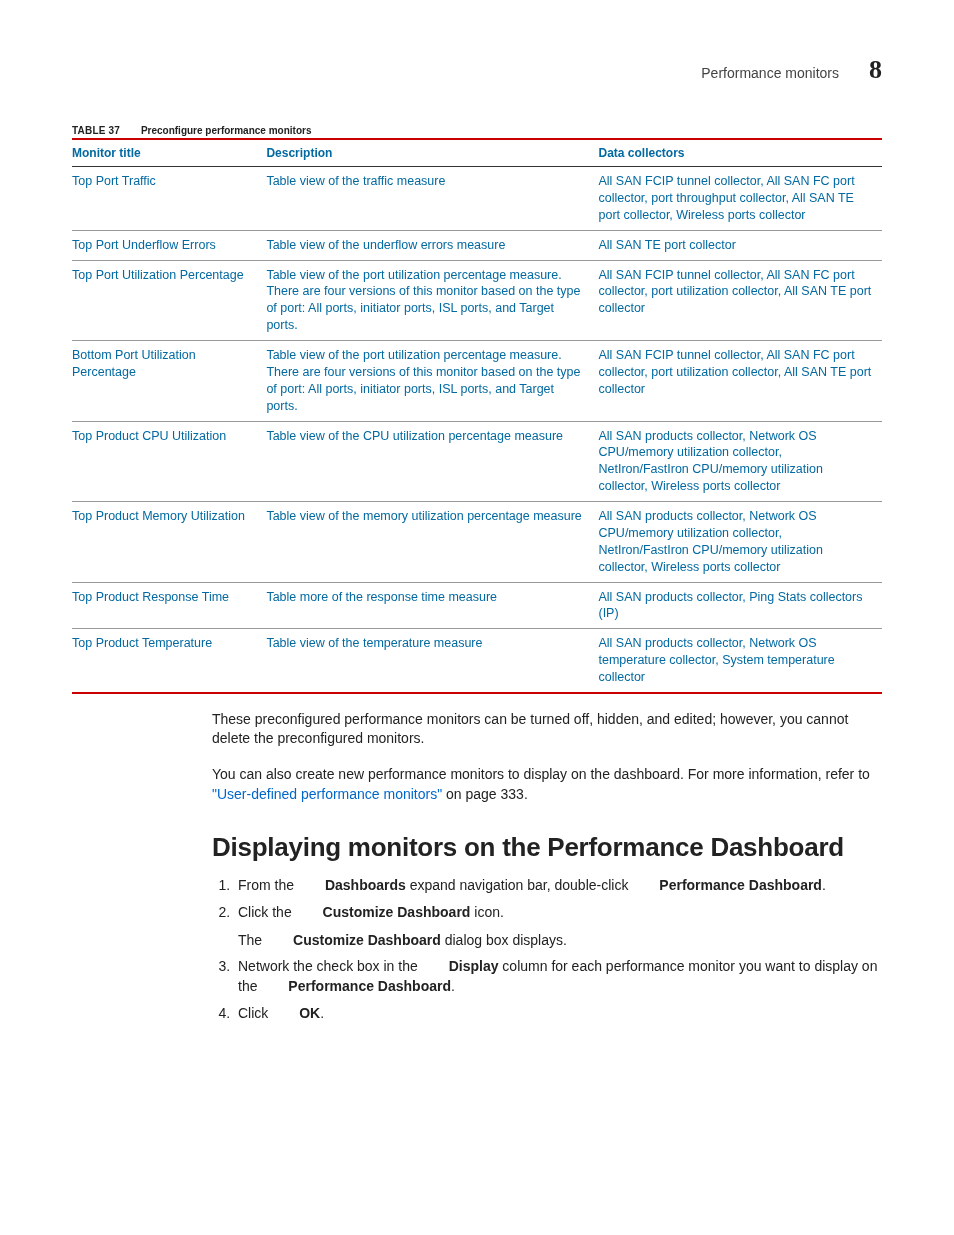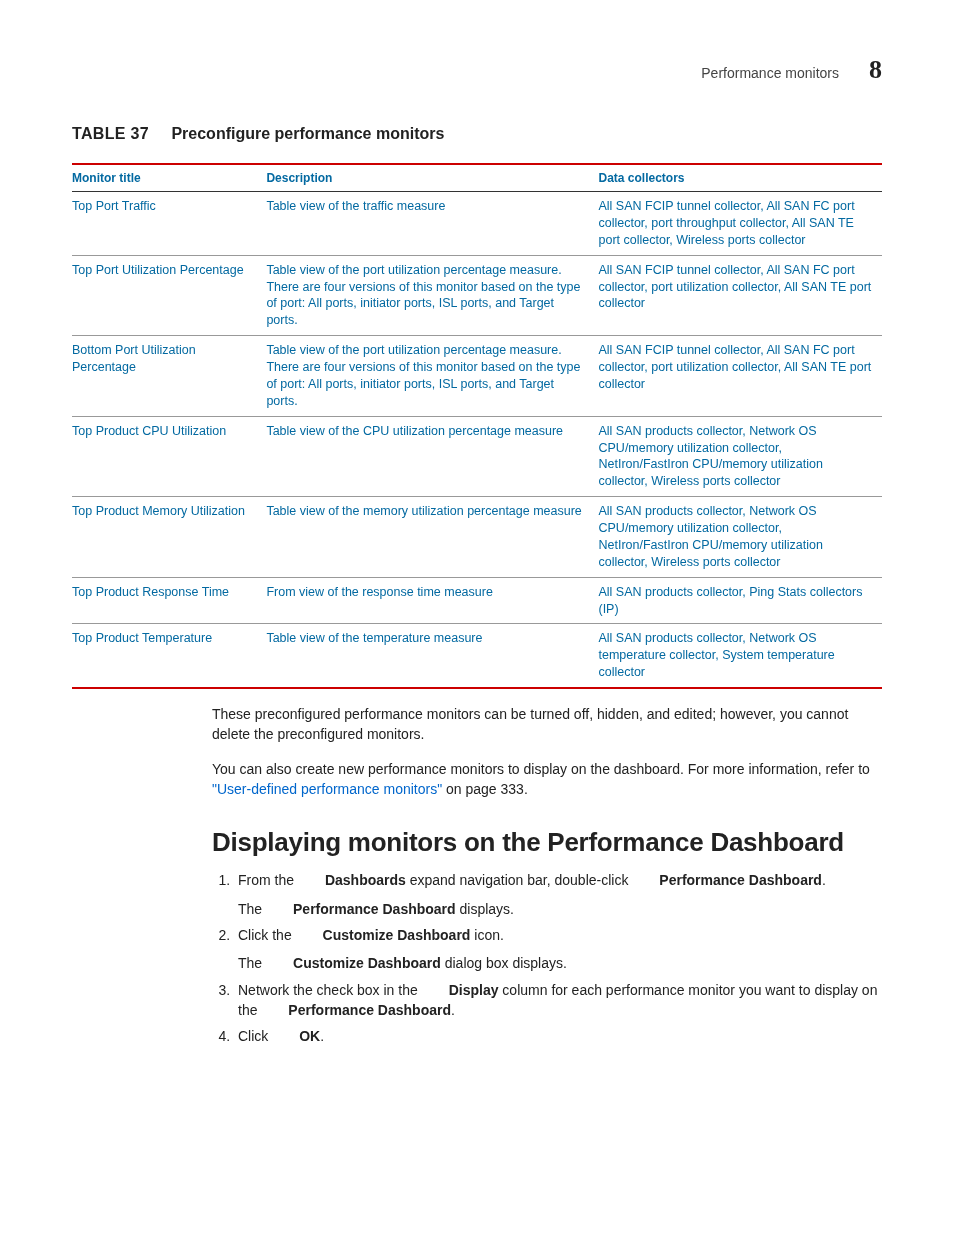--- a/index.html
+++ b/index.html
@@ -25,22 +25,22 @@
     color: #444;
     margin-bottom: 40px;
   }
   .chap-num {
     font-size: 26px;
     font-weight: 600;
     font-family: Georgia, 'Times New Roman', serif;
     color: #222;
   }
   .tbl-caption {
-    font-size: 16px;
-    margin-bottom: 20px;
+    font-size: 10px;
+    margin-bottom: 2px;
   }
   .tbl-caption .tbl-label {
     font-weight: 700;
     letter-spacing: 0.02em;
     margin-right: 18px;
   }
   .tbl-caption .tbl-title {
     font-weight: 600;
   }
   table.data {
@@ -132,20 +132,25 @@
         <th>Data collectors</th>
       </tr>
     </thead>
     <tbody>
       <tr>
         <td>Top Port Traffic</td>
         <td>Table view of the traffic measure</td>
         <td>All SAN FCIP tunnel collector, All SAN FC port collector, port throughput collector, All SAN TE port collector, Wireless ports collector</td>
       </tr>
       <tr>
+        <td>Top Port Underflow Errors</td>
+        <td>Table view of the underflow errors measure</td>
+        <td>All SAN TE port collector</td>
+      </tr>
+      <tr>
         <td>Top Port Utilization Percentage</td>
         <td>Table view of the port utilization percentage measure. There are four versions of this monitor based on the type of port: All ports, initiator ports, ISL ports, and Target ports.</td>
         <td>All SAN FCIP tunnel collector, All SAN FC port collector, port utilization collector, All SAN TE port collector</td>
       </tr>
       <tr>
         <td>Bottom Port Utilization Percentage</td>
         <td>Table view of the port utilization percentage measure. There are four versions of this monitor based on the type of port: All ports, initiator ports, ISL ports, and Target ports.</td>
         <td>All SAN FCIP tunnel collector, All SAN FC port collector, port utilization collector, All SAN TE port collector</td>
       </tr>
       <tr>
@@ -153,21 +158,21 @@
         <td>Table view of the CPU utilization percentage measure</td>
         <td>All SAN products collector, Network OS CPU/memory utilization collector, NetIron/FastIron CPU/memory utilization collector, Wireless ports collector</td>
       </tr>
       <tr>
         <td>Top Product Memory Utilization</td>
         <td>Table view of the memory utilization percentage measure</td>
         <td>All SAN products collector, Network OS CPU/memory utilization collector, NetIron/FastIron CPU/memory utilization collector, Wireless ports collector</td>
       </tr>
       <tr>
         <td>Top Product Response Time</td>
-        <td>From view of the response time measure</td>
+        <td>Table more of the response time measure</td>
         <td>All SAN products collector, Ping Stats collectors (IP)</td>
       </tr>
       <tr>
         <td>Top Product Temperature</td>
         <td>Table view of the temperature measure</td>
         <td>All SAN products collector, Network OS temperature collector, System temperature collector</td>
       </tr>
     </tbody>
   </table>
 
@@ -175,23 +180,20 @@
 
   <p class="body-text">
     <span>You can also create new performance monitors to display on the dashboard. For more information, refer to </span><a class="link">"User-defined performance monitors"</a><span> on page 333.</span>
   </p>
 
   <h2 class="section">Displaying monitors on the Performance Dashboard</h2>
 
   <ol class="steps">
     <li>
       <span>From the </span><b>Dashboards</b><span> expand navigation bar, double-click </span><b>Performance Dashboard</b><span>.</span>
-      <span class="sub">
-        <span>The </span><b>Performance Dashboard</b><span> displays.</span>
-      </span>
     </li>
     <li>
       <span>Click the </span><b>Customize Dashboard</b><span> icon.</span>
       <span class="sub">
         <span>The </span><b>Customize Dashboard</b><span> dialog box displays.</span>
       </span>
     </li>
     <li>
       <span>Network the check box in the </span><b>Display</b><span> column for each performance monitor you want to display on the </span><b>Performance Dashboard</b><span>.</span>
     </li>

